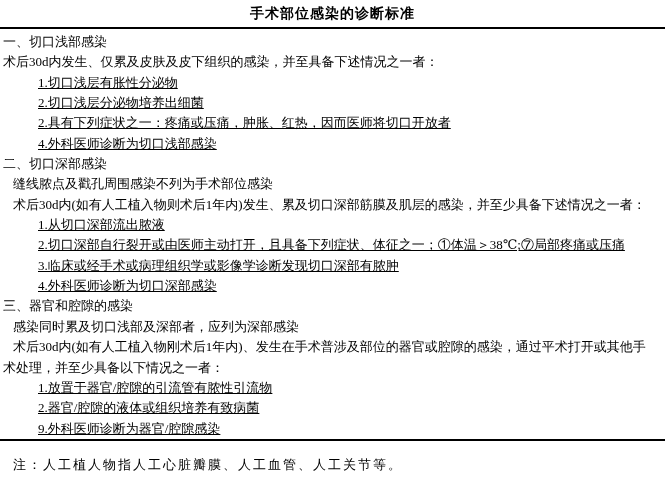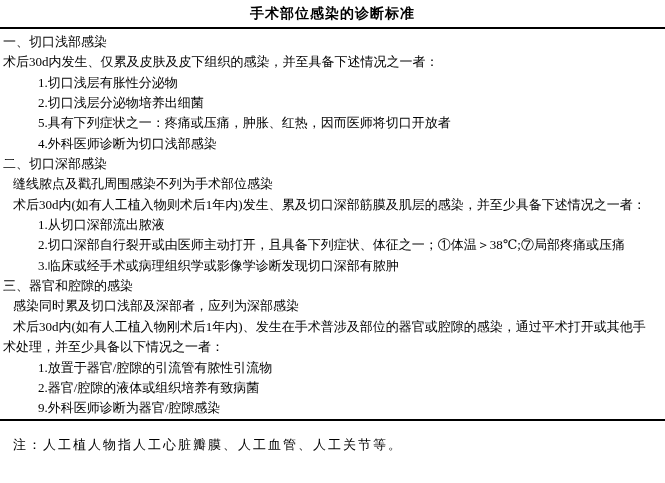--- a/index.html
+++ b/index.html
@@ -32,48 +32,49 @@
     padding: 3px 0 0 3px;
   }
   .line {
     height: 20.35px;
     line-height: 20.35px;
     white-space: nowrap;
   }
   .line.section { padding-left: 0; }
   .line.para    { padding-left: 0; }
   .line.sub     { padding-left: 10px; }
-  .line.item    { padding-left: 35px; }
+  .line.item    { padding-left: 35px; text-decoration: underline; }
   .footnote {
     padding: 4px 0 0 13px;
     letter-spacing: 2px;
     height: 18px;
     line-height: 16px;
     margin-top: 12px;
   }
 </style>
 </head>
 <body>
 
 <div class="page">
   <div class="title">手术部位感染的诊断标准</div>
   <hr class="rule">
   <div class="content">
       <div class="line section">一、切口浅部感染</div>
       <div class="line para">术后30d内发生、仅累及皮肤及皮下组织的感染，并至具备下述情况之一者：</div>
       <div class="line item">1.切口浅层有胀性分泌物</div>
       <div class="line item">2.切口浅层分泌物培养出细菌</div>
-      <div class="line item">5.具有下列症状之一：疼痛或压痛，肿胀、红热，因而医师将切口开放者</div>
+      <div class="line item">2.具有下列症状之一：疼痛或压痛，肿胀、红热，因而医师将切口开放者</div>
       <div class="line item">4.外科医师诊断为切口浅部感染</div>
       <div class="line section">二、切口深部感染</div>
       <div class="line sub">缝线脓点及戳孔周围感染不列为手术部位感染</div>
       <div class="line sub">术后30d内(如有人工植入物则术后1年内)发生、累及切口深部筋膜及肌层的感染，并至少具备下述情况之一者：</div>
       <div class="line item">1.从切口深部流出脓液</div>
       <div class="line item">2.切口深部自行裂开或由医师主动打开，且具备下列症状、体征之一；①体温＞38℃;⑦局部疼痛或压痛</div>
       <div class="line item">3.临床或经手术或病理组织学或影像学诊断发现切口深部有脓肿</div>
+      <div class="line item">4.外科医师诊断为切口深部感染</div>
       <div class="line section">三、器官和腔隙的感染</div>
       <div class="line sub">感染同时累及切口浅部及深部者，应列为深部感染</div>
       <div class="line sub">术后30d内(如有人工植入物刚术后1年内)、发生在手术普涉及部位的器官或腔隙的感染，通过平术打开或其他手</div>
       <div class="line para">术处理，并至少具备以下情况之一者：</div>
       <div class="line item">1.放置于器官/腔隙的引流管有脓性引流物</div>
       <div class="line item">2.器官/腔隙的液体或组织培养有致病菌</div>
       <div class="line item">9.外科医师诊断为器官/腔隙感染</div>
     </div>
   <hr class="rule">
   <div class="footnote">注：人工植人物指人工心脏瓣膜、人工血管、人工关节等。</div>

